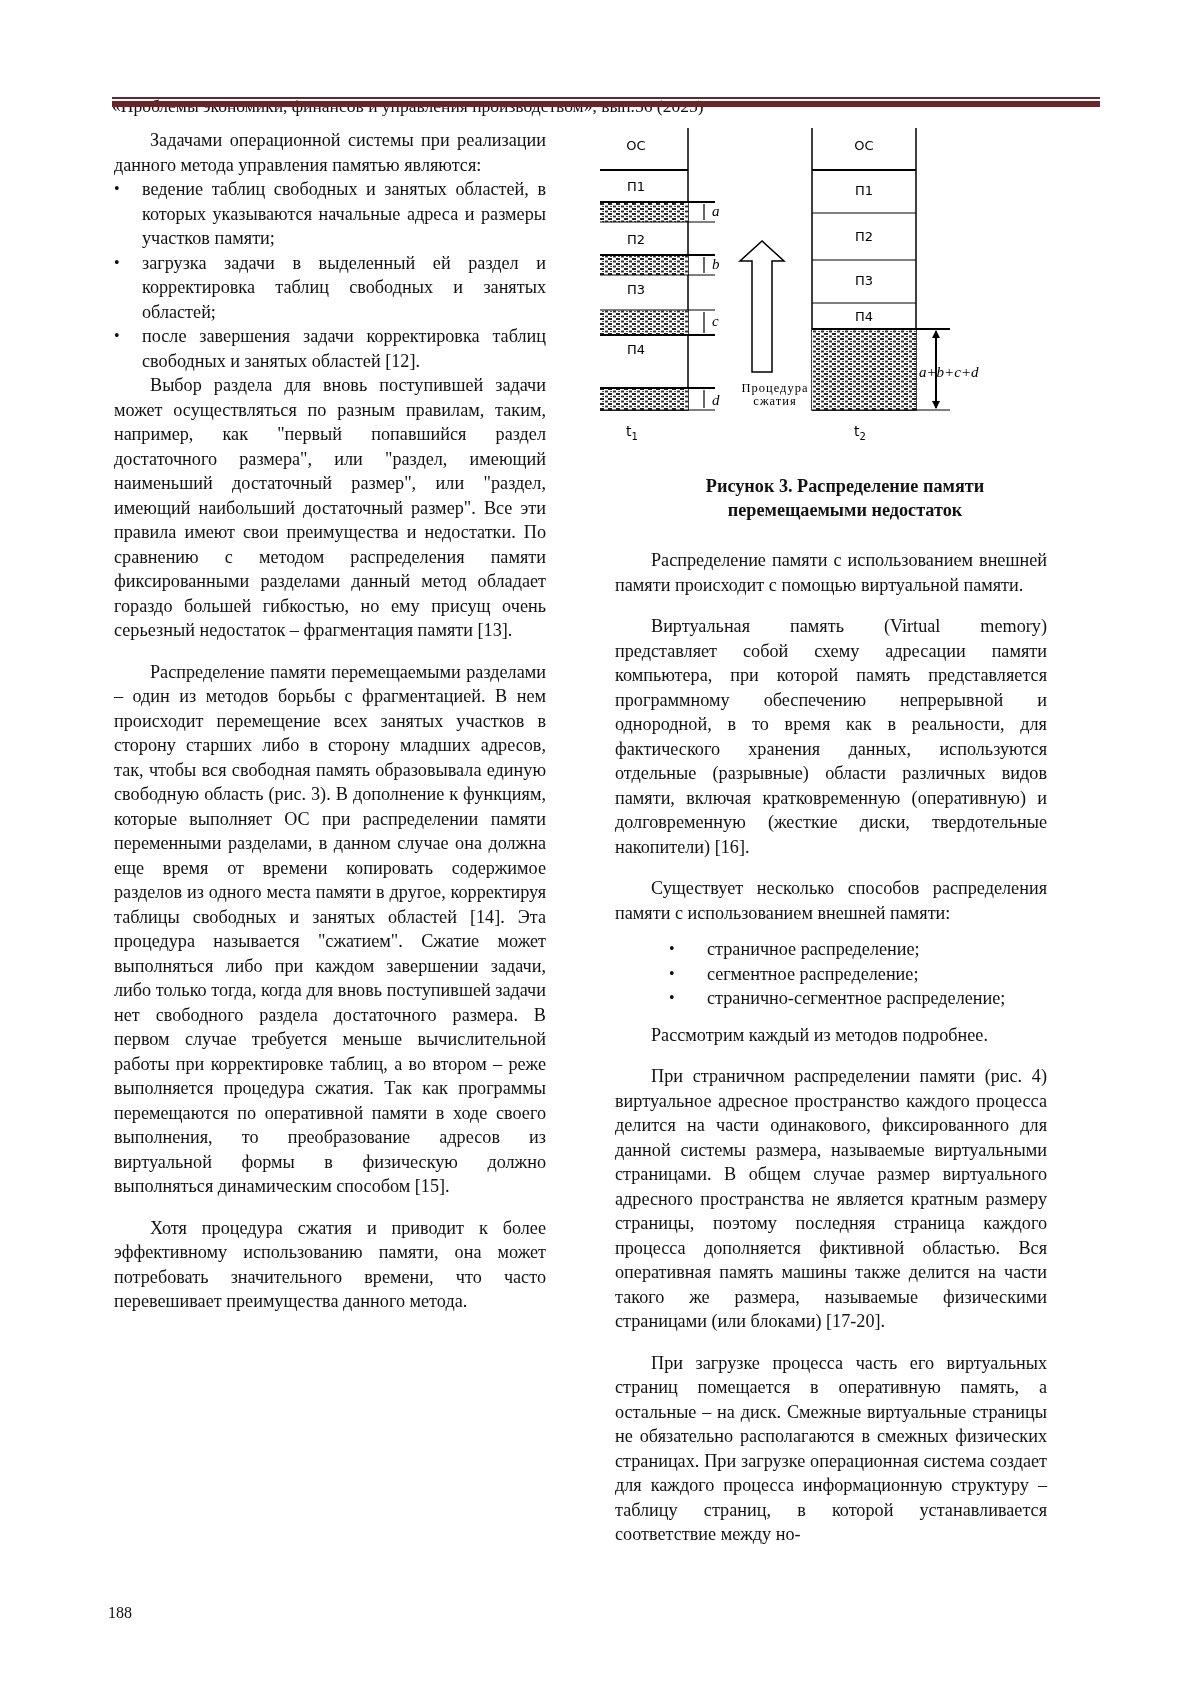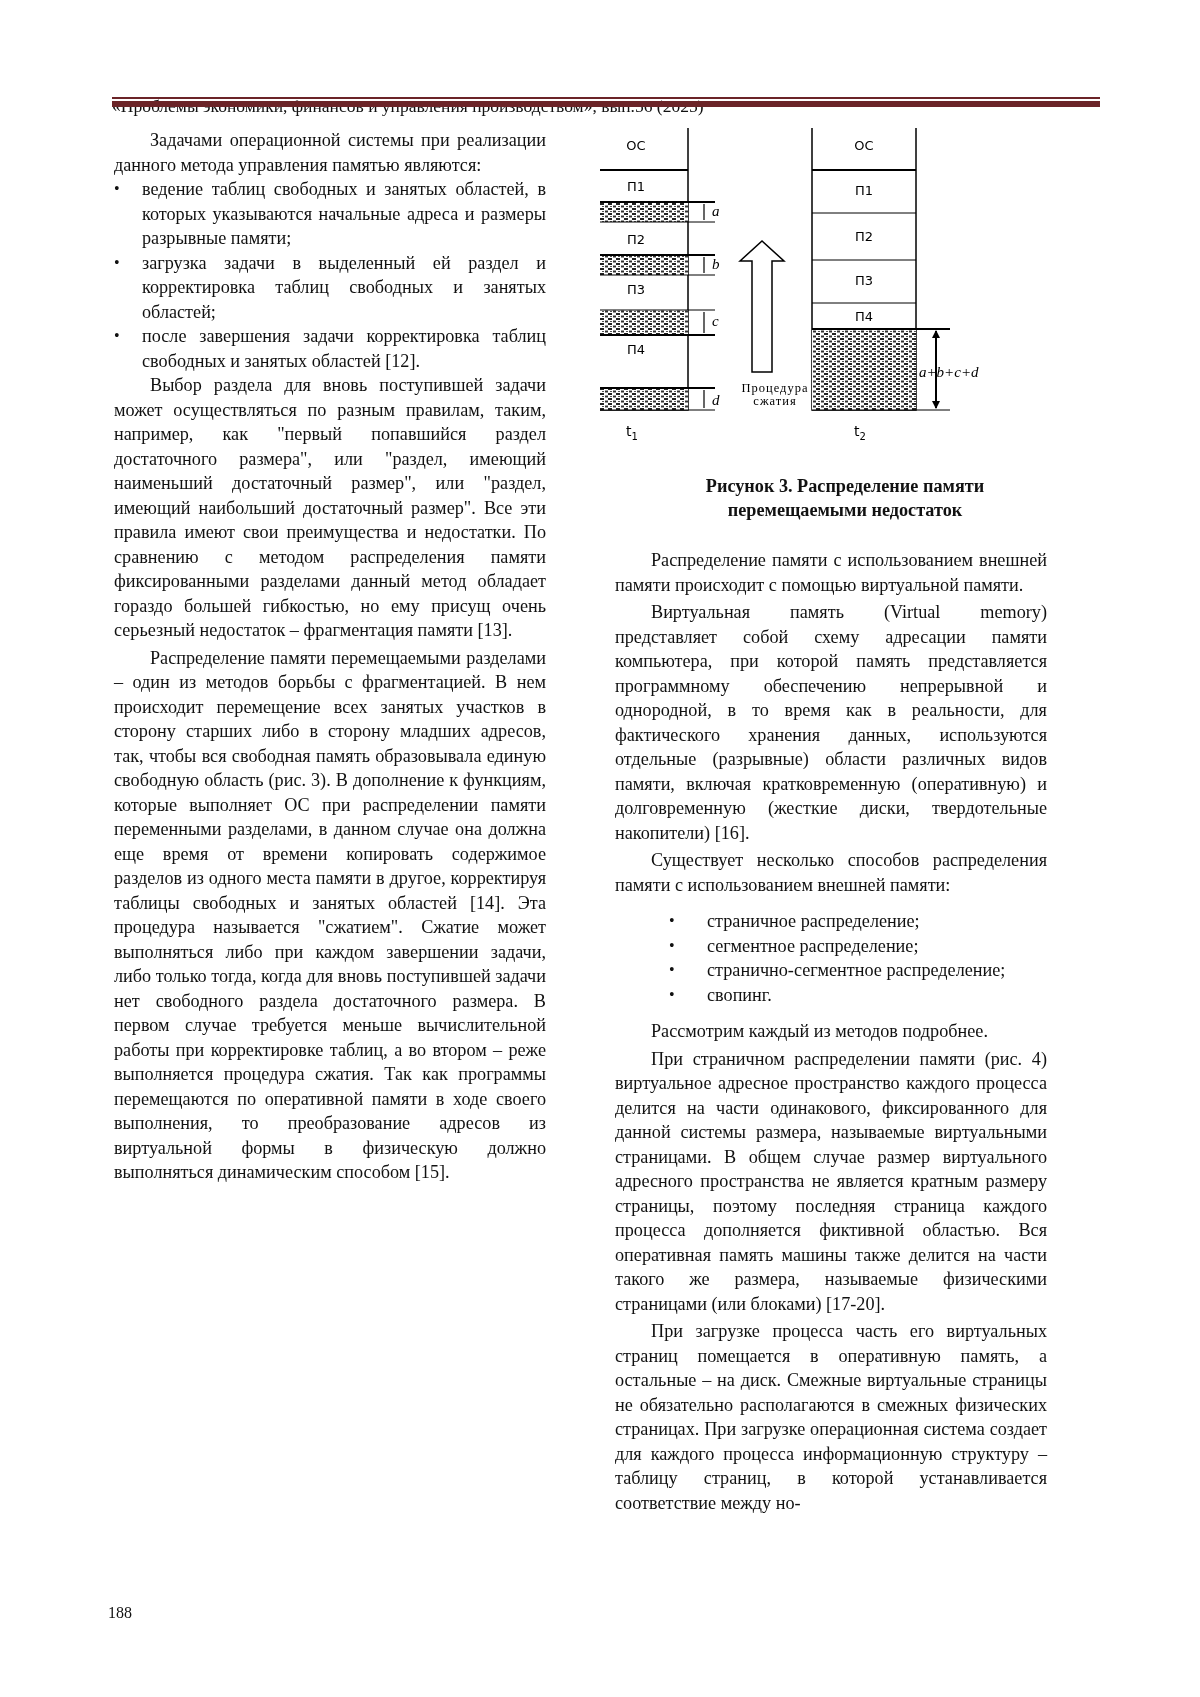--- a/index.html
+++ b/index.html
@@ -19,21 +19,21 @@
   .rule .thick { position: absolute; left: 0; right: 0; top: 4px; height: 6px; background: #6b2428; }
 
   .col {
     position: absolute; top: 128px; width: 430px;
     font-size: 18.2px; line-height: 24.5px; text-align: justify;
   }
   .col-left { left: 114px; width: 432px; }
   .col-right { left: 615px; width: 432px; top: 548px; }
 
   p { margin: 0; text-indent: 36px; }
-  p + p { margin-top: 3px; }
+  p + p { margin-top: 17px; }
   ul.bullets { margin: 0; padding: 0; list-style: none; }
   ul.bullets li { position: relative; padding-left: 28px; }
   ul.bullets li::before {
     content: "\2022"; position: absolute; left: 0; top: 0; font-size: 16px;
   }
   ul.bullets2 { margin: 12px; padding: 0; list-style: none; }
   ul.bullets2 li { position: relative; padding-left: 80px; text-align: left; }
   ul.bullets2 li::before {
     content: "\2022"; position: absolute; left: 42px; top: 0; font-size: 16px;
   }
@@ -57,26 +57,27 @@
 
 <div class="running-head">«Проблемы экономики, финансов и управления производством», вып.56 (2025)</div>
 <div class="rule">
   <div class="thin"></div>
   <div class="thick"></div>
 </div>
 
 <div class="col col-left">
   <p>Задачами операционной системы при реализации данного метода управления памятью являются:</p>
   <ul class="bullets">
-    <li>ведение таблиц свободных и занятых областей, в которых указываются начальные адреса и размеры разрывные памяти;</li>
+    <li>ведение таблиц свободных и занятых областей, в которых указываются начальные адреса и размеры участков памяти;</li>
     <li>загрузка задачи в выделенный ей раздел и корректировка таблиц свободных и занятых областей;</li>
     <li>после завершения задачи корректировка таблиц свободных и занятых областей [12].</li>
   </ul>
   <p>Выбор раздела для вновь поступившей задачи может осуществляться по разным правилам, таким, например, как "первый попавшийся раздел достаточного размера", или "раздел, имеющий наименьший достаточный размер", или "раздел, имеющий наибольший достаточный размер". Все эти правила имеют свои преимущества и недостатки. По сравнению с методом распределения памяти фиксированными разделами данный метод обладает гораздо большей гибкостью, но ему присущ очень серьезный недостаток – фрагментация памяти [13].</p>
   <p>Распределение памяти перемещаемыми разделами – один из методов борьбы с фрагментацией. В нем происходит перемещение всех занятых участков в сторону старших либо в сторону младших адресов, так, чтобы вся свободная память образовывала единую свободную область (рис. 3). В дополнение к функциям, которые выполняет ОС при распределении памяти переменными разделами, в данном случае она должна еще время от времени копировать содержимое разделов из одного места памяти в другое, корректируя таблицы свободных и занятых областей [14]. Эта процедура называется "сжатием". Сжатие может выполняться либо при каждом завершении задачи, либо только тогда, когда для вновь поступившей задачи нет свободного раздела достаточного размера. В первом случае требуется меньше вычислительной работы при корректировке таблиц, а во втором – реже выполняется процедура сжатия. Так как программы перемещаются по оперативной памяти в ходе своего выполнения, то преобразование адресов из виртуальной формы в физическую должно выполняться динамическим способом [15].</p>
+  <p>Хотя процедура сжатия и приводит к более эффективному использованию памяти, она может потребовать значительного времени, что часто перевешивает преимущества данного метода.</p>
 </div>
 
 <div class="figure">
   <svg width="460" height="340" viewBox="0 0 460 340">
     <defs>
       <pattern id="hatch" width="8" height="5" patternUnits="userSpaceOnUse">
         <rect width="8" height="5" fill="#fff"></rect>
         <rect x="0" y="0" width="4" height="2" fill="#222"></rect>
         <rect x="5" y="2.5" width="3" height="2" fill="#333"></rect>
         <rect x="2" y="3" width="2" height="1" fill="#555"></rect>
@@ -157,20 +158,19 @@
 </div>
 
 <div class="col col-right">
   <p>Распределение памяти с использованием внешней памяти происходит с помощью виртуальной памяти.</p>
   <p>Виртуальная память (Virtual memory) представляет собой схему адресации памяти компьютера, при которой память представляется программному обеспечению непрерывной и однородной, в то время как в реальности, для фактического хранения данных, используются отдельные (разрывные) области различных видов памяти, включая кратковременную (оперативную) и долговременную (жесткие диски, твердотельные накопители) [16].</p>
   <p>Существует несколько способов распределения памяти с использованием внешней памяти:</p>
   <ul class="bullets2">
     <li>страничное распределение;</li>
     <li>сегментное распределение;</li>
     <li>странично-сегментное распределение;</li>
-    <li>свопинг.</li>
   </ul>
   <p class="plain-indent">Рассмотрим каждый из методов подробнее.</p>
   <p>При страничном распределении памяти (рис. 4) виртуальное адресное пространство каждого процесса делится на части одинакового, фиксированного для данной системы размера, называемые виртуальными страницами. В общем случае размер виртуального адресного пространства не является кратным размеру страницы, поэтому последняя страница каждого процесса дополняется фиктивной областью. Вся оперативная память машины также делится на части такого же размера, называемые физическими страницами (или блоками) [17-20].</p>
   <p>При загрузке процесса часть его виртуальных страниц помещается в оперативную память, а остальные – на диск. Смежные виртуальные страницы не обязательно располагаются в смежных физических страницах. При загрузке операционная система создает для каждого процесса информационную структуру – таблицу страниц, в которой устанавливается соответствие между но-</p>
 </div>
 
 <div class="page-number">188</div>
 
 </body></html>

